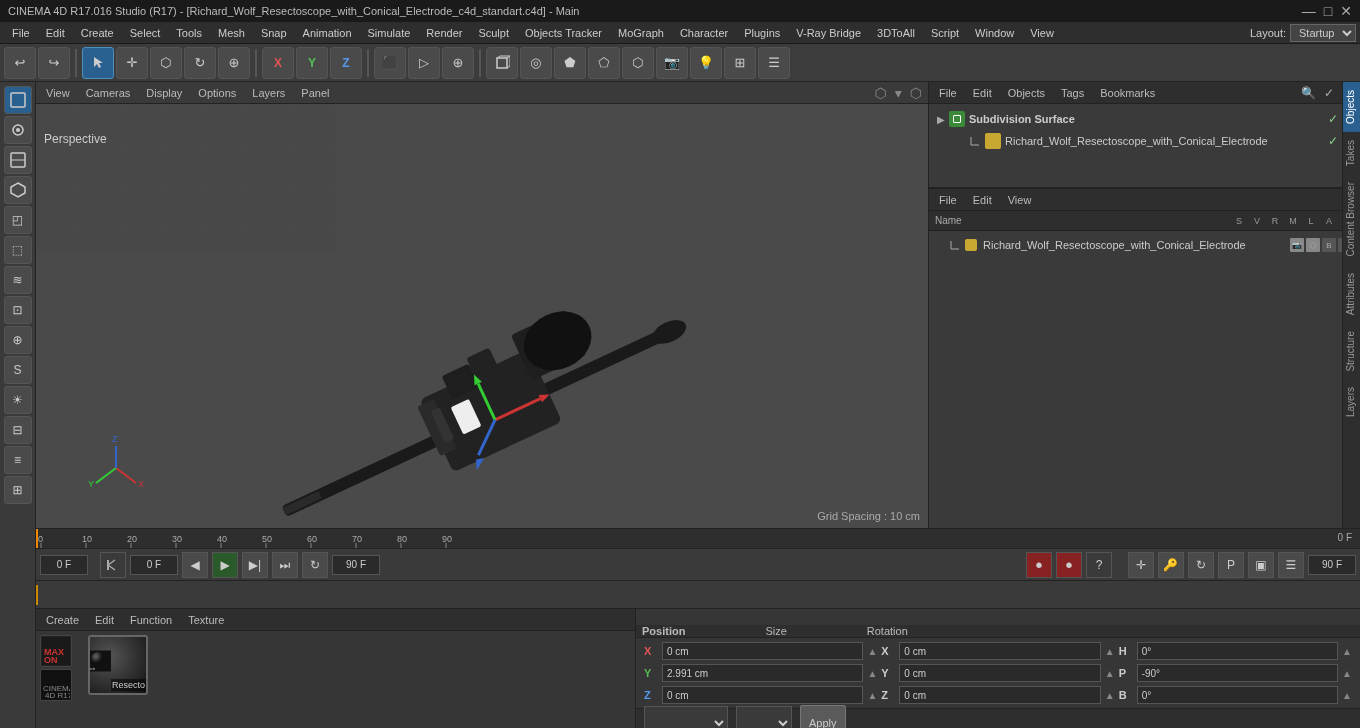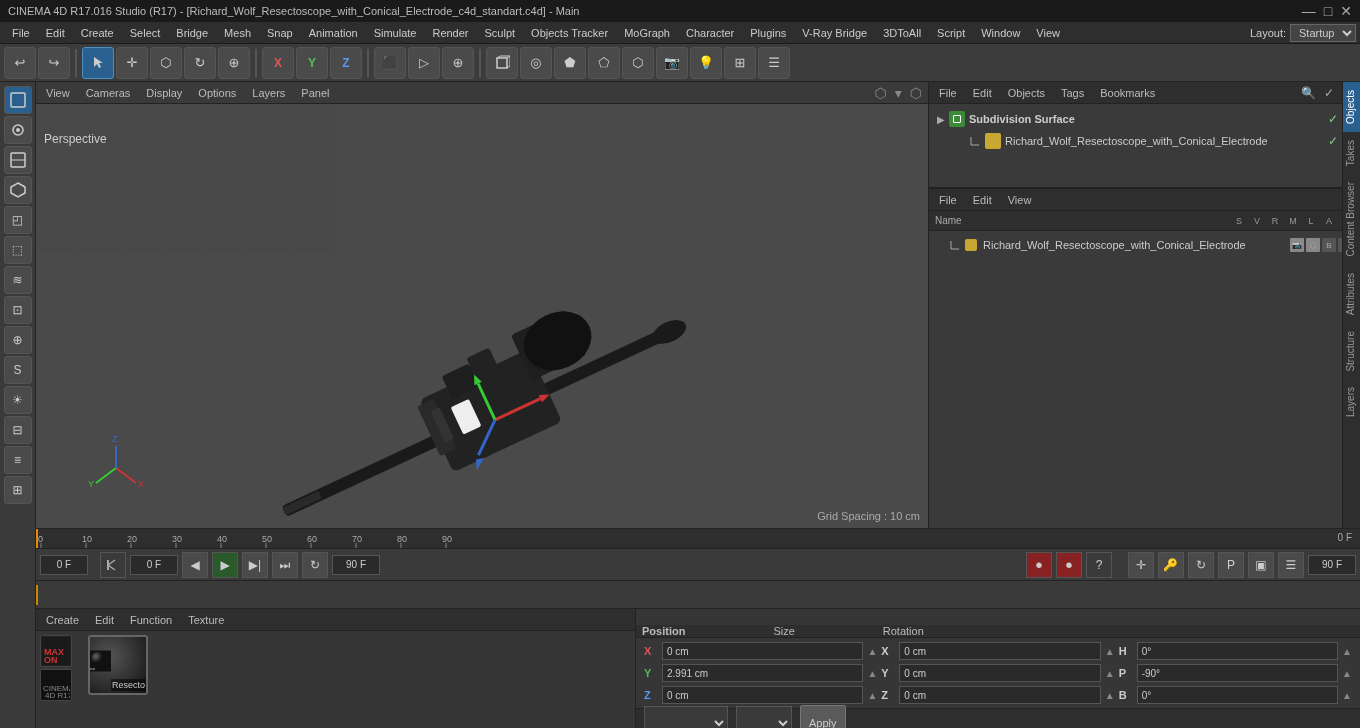--- a/index.html
+++ b/index.html
@@ -268,21 +268,21 @@
     <span>□</span>
     <span>✕</span>
   </div>
 </div>
 
 <div id="menubar">
   <span class="menu-item">File</span>
   <span class="menu-item">Edit</span>
   <span class="menu-item">Create</span>
   <span class="menu-item">Select</span>
-  <span class="menu-item">Bridge</span>
+  <span class="menu-item">Tools</span>
   <span class="menu-item">Mesh</span>
   <span class="menu-item">Snap</span>
   <span class="menu-item">Animation</span>
   <span class="menu-item">Simulate</span>
   <span class="menu-item">Render</span>
   <span class="menu-item">Sculpt</span>
   <span class="menu-item">Objects Tracker</span>
   <span class="menu-item">MoGraph</span>
   <span class="menu-item">Character</span>
   <span class="menu-item">Plugins</span>
@@ -664,21 +664,21 @@
                   </defs>
                   <text x="0" y="57" fill="#ccc" font-size="8" text-anchor="middle">Resecto</text>
                 </svg>
               <span class="material-label">Resecto</span>
             </div>
           </div>
         </div>
       </div>
 
       <div id="coords-panel">
-        <div id="coords-header" style="display: flex; gap: 8px; margin-top: 16px;">
+        <div id="coords-header" style="display: flex; gap: 0px; margin-top: 16px;">
           <span style="font-weight:bold;">Position</span>
           <span style="margin-left:80px;">Size</span>
           <span style="margin-left:80px;">Rotation</span>
         </div>
 
         <div id="coords-content">
 
           <div class="coord-section">
             <div class="coord-row">
               <span class="coord-axis axis-x">X</span>

